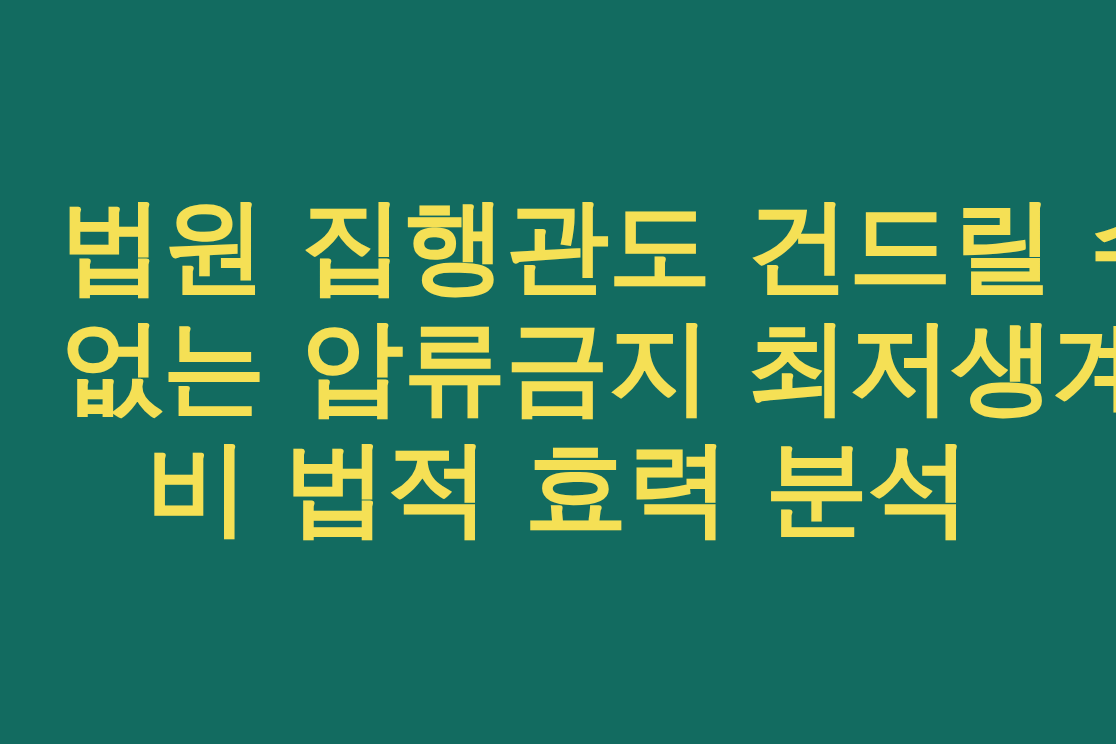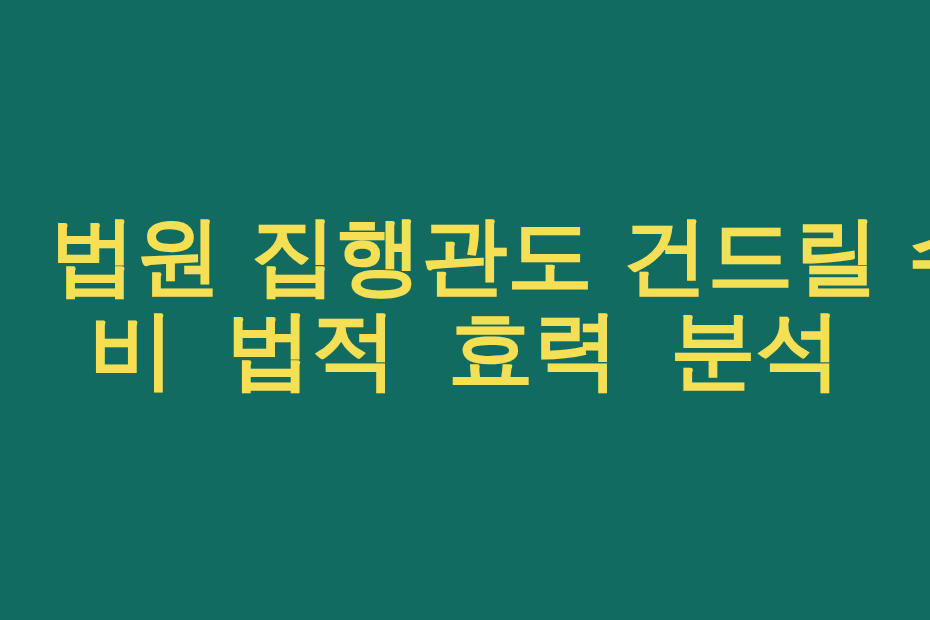--- a/index.html
+++ b/index.html
@@ -48,18 +48,19 @@
 </style>
 </head>
 <body>
 
 <div id="banner" style="background-color: rgb(18, 107, 96);">
 
   <div id="title-block">
 
     <span class="title-line" style="color: rgb(245, 224, 85);">법원 집행관도 건드릴 수</span>
 
+    <span class="title-line" style="color: rgb(245, 224, 85);">없는 압류금지 최저생계</span>
 
-    <span class="title-line" style="color: rgb(245, 224, 85); font-family: Liberation Mono, monospace;">비 법적 효력 분석</span>
+    <span class="title-line" style="color: rgb(245, 224, 85);">비 법적 효력 분석</span>
 
   </div>
 
 </div>
 
 </body></html>

